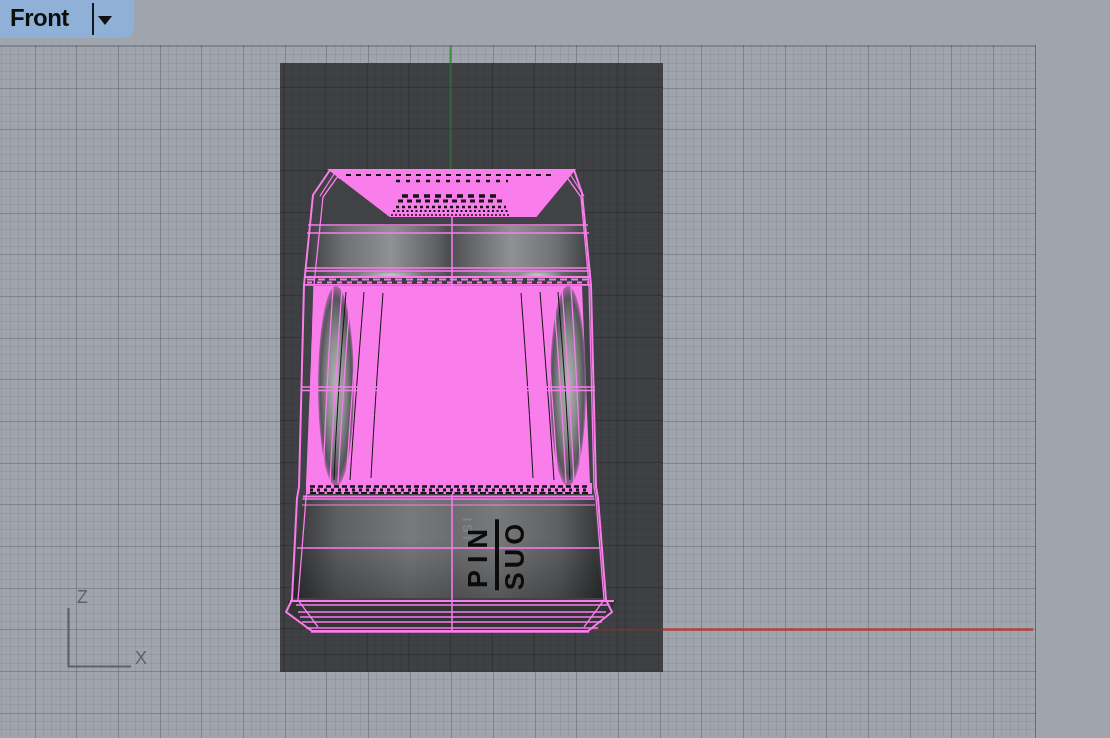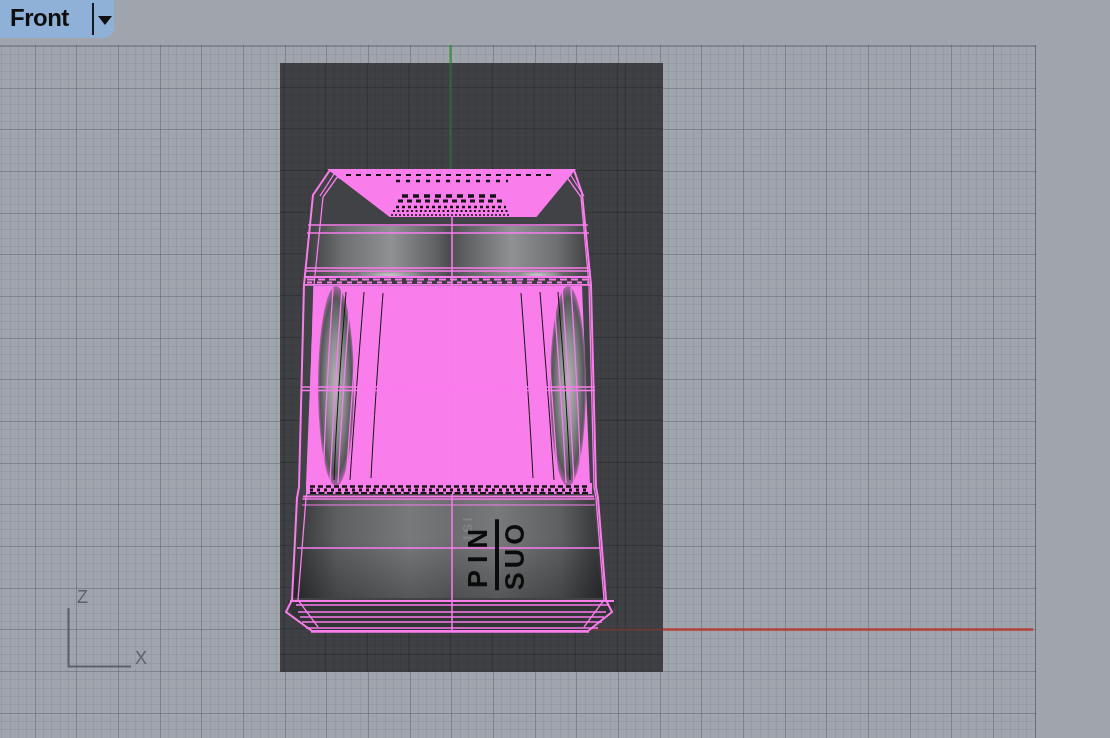--- a/index.html
+++ b/index.html
@@ -57,21 +57,21 @@
   .gizmo{position:absolute;left:0;top:0;}
   .gizmo-label{
     position:absolute;color:var(--gizmo_gray,#5d626c);font-size:18px;font-weight:400;
     font-family:"Liberation Sans",sans-serif;
   }
   .gz-z{left:77px;top:587px;}
   .gz-x{left:135px;top:648px;}
   .gizmo-lines{position:absolute;left:60px;top:600px;}
   
   .vtab{
-    position:absolute;left:0;top:0;width:114px;height:38px;
+    position:absolute;left:0;top:0;width:134px;height:38px;
     background:var(--viewport_tab_blue,#8fb1d8);
     border-radius:0 0 10px 0;cursor:pointer;
   }
   .vtab .title{
     position:absolute;left:10px;top:4px;font-size:24px;font-weight:700;color:#0d0d0d;
     letter-spacing:-0.5px;
   }
   .vtab .sep{position:absolute;left:92px;top:3px;width:2px;height:32px;background:#15191e;}
   .vtab .arrow{
     position:absolute;left:98px;top:16px;width:0;height:0;

